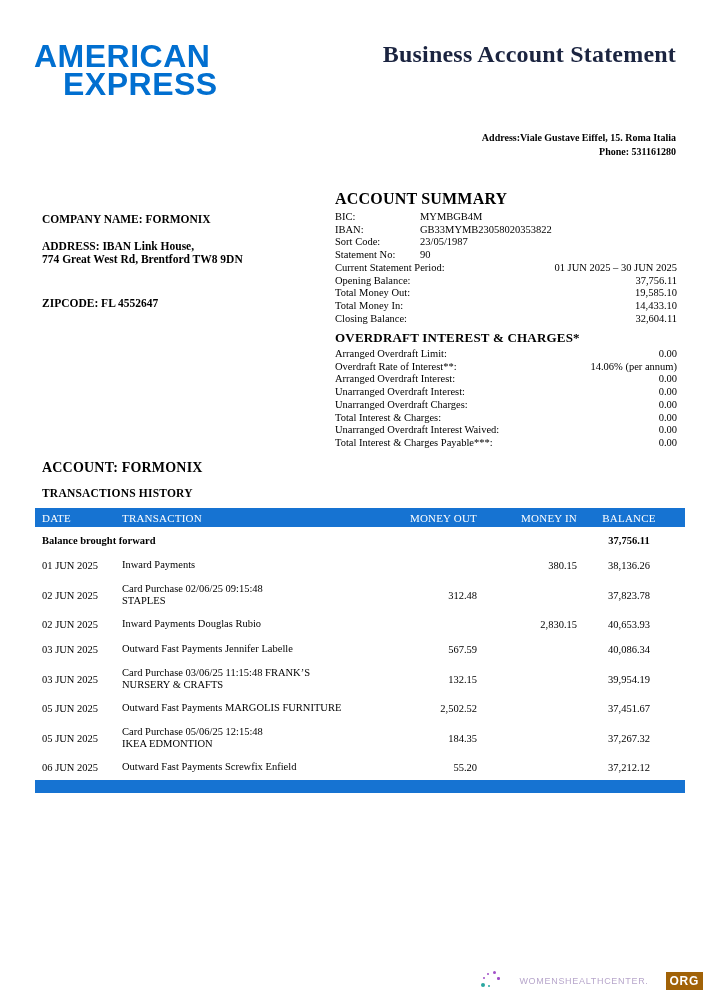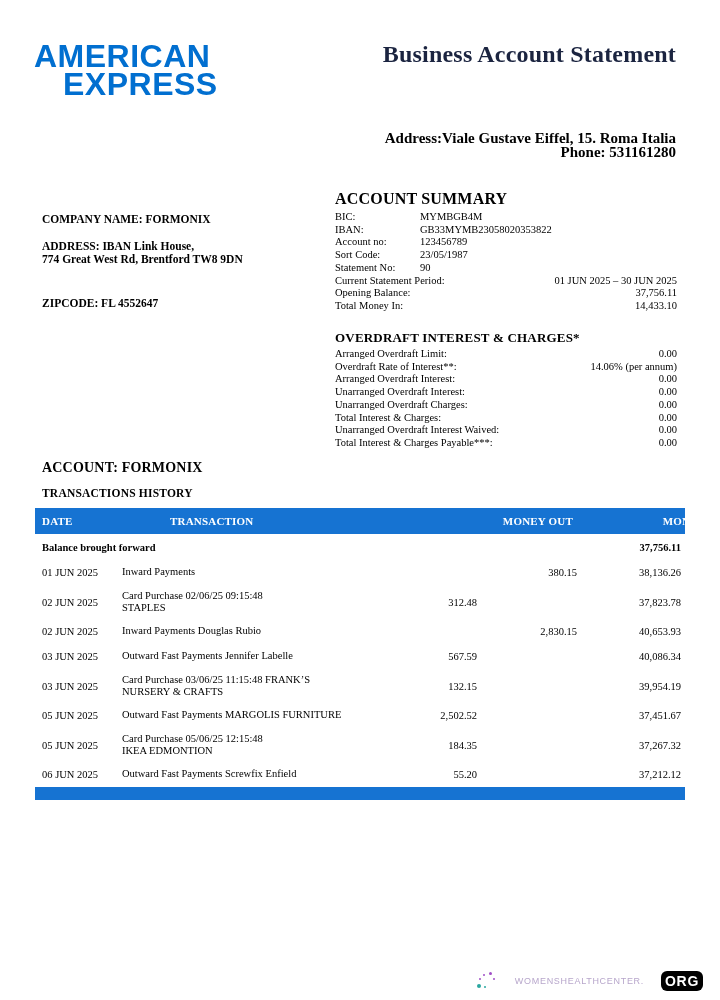--- a/index.html
+++ b/index.html
@@ -16,21 +16,21 @@
   }
   .logo .l1 { font-size:32px; letter-spacing:0.5px; }
   .logo .l2 { font-size:32px; letter-spacing:0.5px; margin-left:29px;text-align:right; }
   
   .doc-title {
     position:absolute; top:41px; right:44px;
     font-size:24px; font-weight:bold; color:#1B2440; letter-spacing:0.2px;
   }
   .contact {
     position:absolute; top:131px; right:44px; text-align:right;
-    font-size:15px; font-weight:bold; line-height:14px;
+    font-size:10px; font-weight:bold; line-height:14px;
   }
   
   .company {
     position:absolute; left:42px; top:213px;
     font-size:11.5px; font-weight:bold; line-height:13px;
   }
   .company .blk { margin:0; }
   .company .gap1 { margin-top:14px; }
   .company .gap2 { margin-top:31px; }
   
@@ -50,46 +50,46 @@
   .tx-heading {
     position:absolute; left:42px; top:487px;
     font-size:11.5px; font-weight:bold; letter-spacing:0.2px;
   }
   .tx-table { position:absolute; left:35px; top:508px; width:650px; font-size:10.5px; }
   .grid-row {
     display:grid; grid-template-columns:87px 250px 105px 100px 1fr;
     align-items:center;
   }
   .thead {
-    height:26px; background:#1673D2; color:#fff;
-    font-weight:bold; font-size:11px; letter-spacing:0.2px;gap:48px;
+    height:19px; background:#1673D2; color:#fff;
+    font-weight:normal; font-size:11px; letter-spacing:0.2px;
   }
   .c1 { padding-left:7px; }
   .c3, .c4, .c5 { text-align:right; }
-  .c5 { padding-right:4px; }
+  .c5 { padding-right:4px;text-align:center; }
   .bf { height:26px; font-weight:bold; }
   .bf .bf-label { grid-column:1 / 3; padding-left:7px; }
   .row.single { height:25px; }
   .row.double { height:34px; }
   .row .t { line-height:12.5px; display:block; }
   .bottom-bar { height:13px; background:#1673D2; }
   
   .footer {
     position:absolute; right:17px; top:971px;
     display:flex; align-items:center; gap:17px;
     font-family:"Liberation Sans", sans-serif;
   }
   .dots { position:relative; width:21px; height:19px; flex:none; }
   .dot { position:absolute; border-radius:50%; }
   .dp { background:#A14FC7; }
   .dt { background:#2AA7A0; }
   .brand { font-size:9px; color:#B7A6CB; letter-spacing:0.7px; }
   .badge {
-    background:#000000; color:#fff; font-size:14px; font-weight:bold;
-    padding:2px 4px 2px 4px; border-radius:6px; letter-spacing:0.7px;
+    background:#a16207; color:#fff; font-size:12px; font-weight:bold;
+    padding:2px 4px 2px 4px; border-radius:0; letter-spacing:0.7px;
   }
 </style>
 </head>
 <body>
 
 <div class="page">
 
   <div class="logo">
     <div class="l1">AMERICAN</div>
     <div class="l2">EXPRESS</div>
@@ -113,42 +113,46 @@
     <h2 class="sec-heading">ACCOUNT SUMMARY</h2>
     <div class="kv kv-left">
       <span class="k">BIC:</span>
       <span class="v">MYMBGB4M</span>
     </div>
     <div class="kv kv-left">
       <span class="k">IBAN:</span>
       <span class="v">GB33MYMB23058020353822</span>
     </div>
     <div class="kv kv-left">
-      <span class="k">Account no:</span>
-      <span class="v">123456789</span>
-    </div>
-    <div class="kv kv-left">
       <span class="k">Sort Code:</span>
       <span class="v">23/05/1987</span>
     </div>
     <div class="kv kv-left">
       <span class="k">Statement No:</span>
       <span class="v">90</span>
     </div>
     <div class="kv kv-right">
       <span class="k">Current Statement Period:</span>
       <span class="v">01 JUN 2025 – 30 JUN 2025</span>
     </div>
     <div class="kv kv-right">
       <span class="k">Opening Balance:</span>
       <span class="v">37,756.11</span>
     </div>
     <div class="kv kv-right">
+      <span class="k">Total Money Out:</span>
+      <span class="v">19,585.10</span>
+    </div>
+    <div class="kv kv-right">
       <span class="k">Total Money In:</span>
       <span class="v">14,433.10</span>
+    </div>
+    <div class="kv kv-right">
+      <span class="k">Closing Balance:</span>
+      <span class="v">32,604.11</span>
     </div>
   </div>
 
   <div class="overdraft">
     <h2 class="sec-heading">OVERDRAFT INTEREST &amp; CHARGES*</h2>
     <div class="kv kv-right">
       <span class="k">Arranged Overdraft Limit:</span>
       <span class="v">0.00</span>
     </div>
     <div class="kv kv-right">

